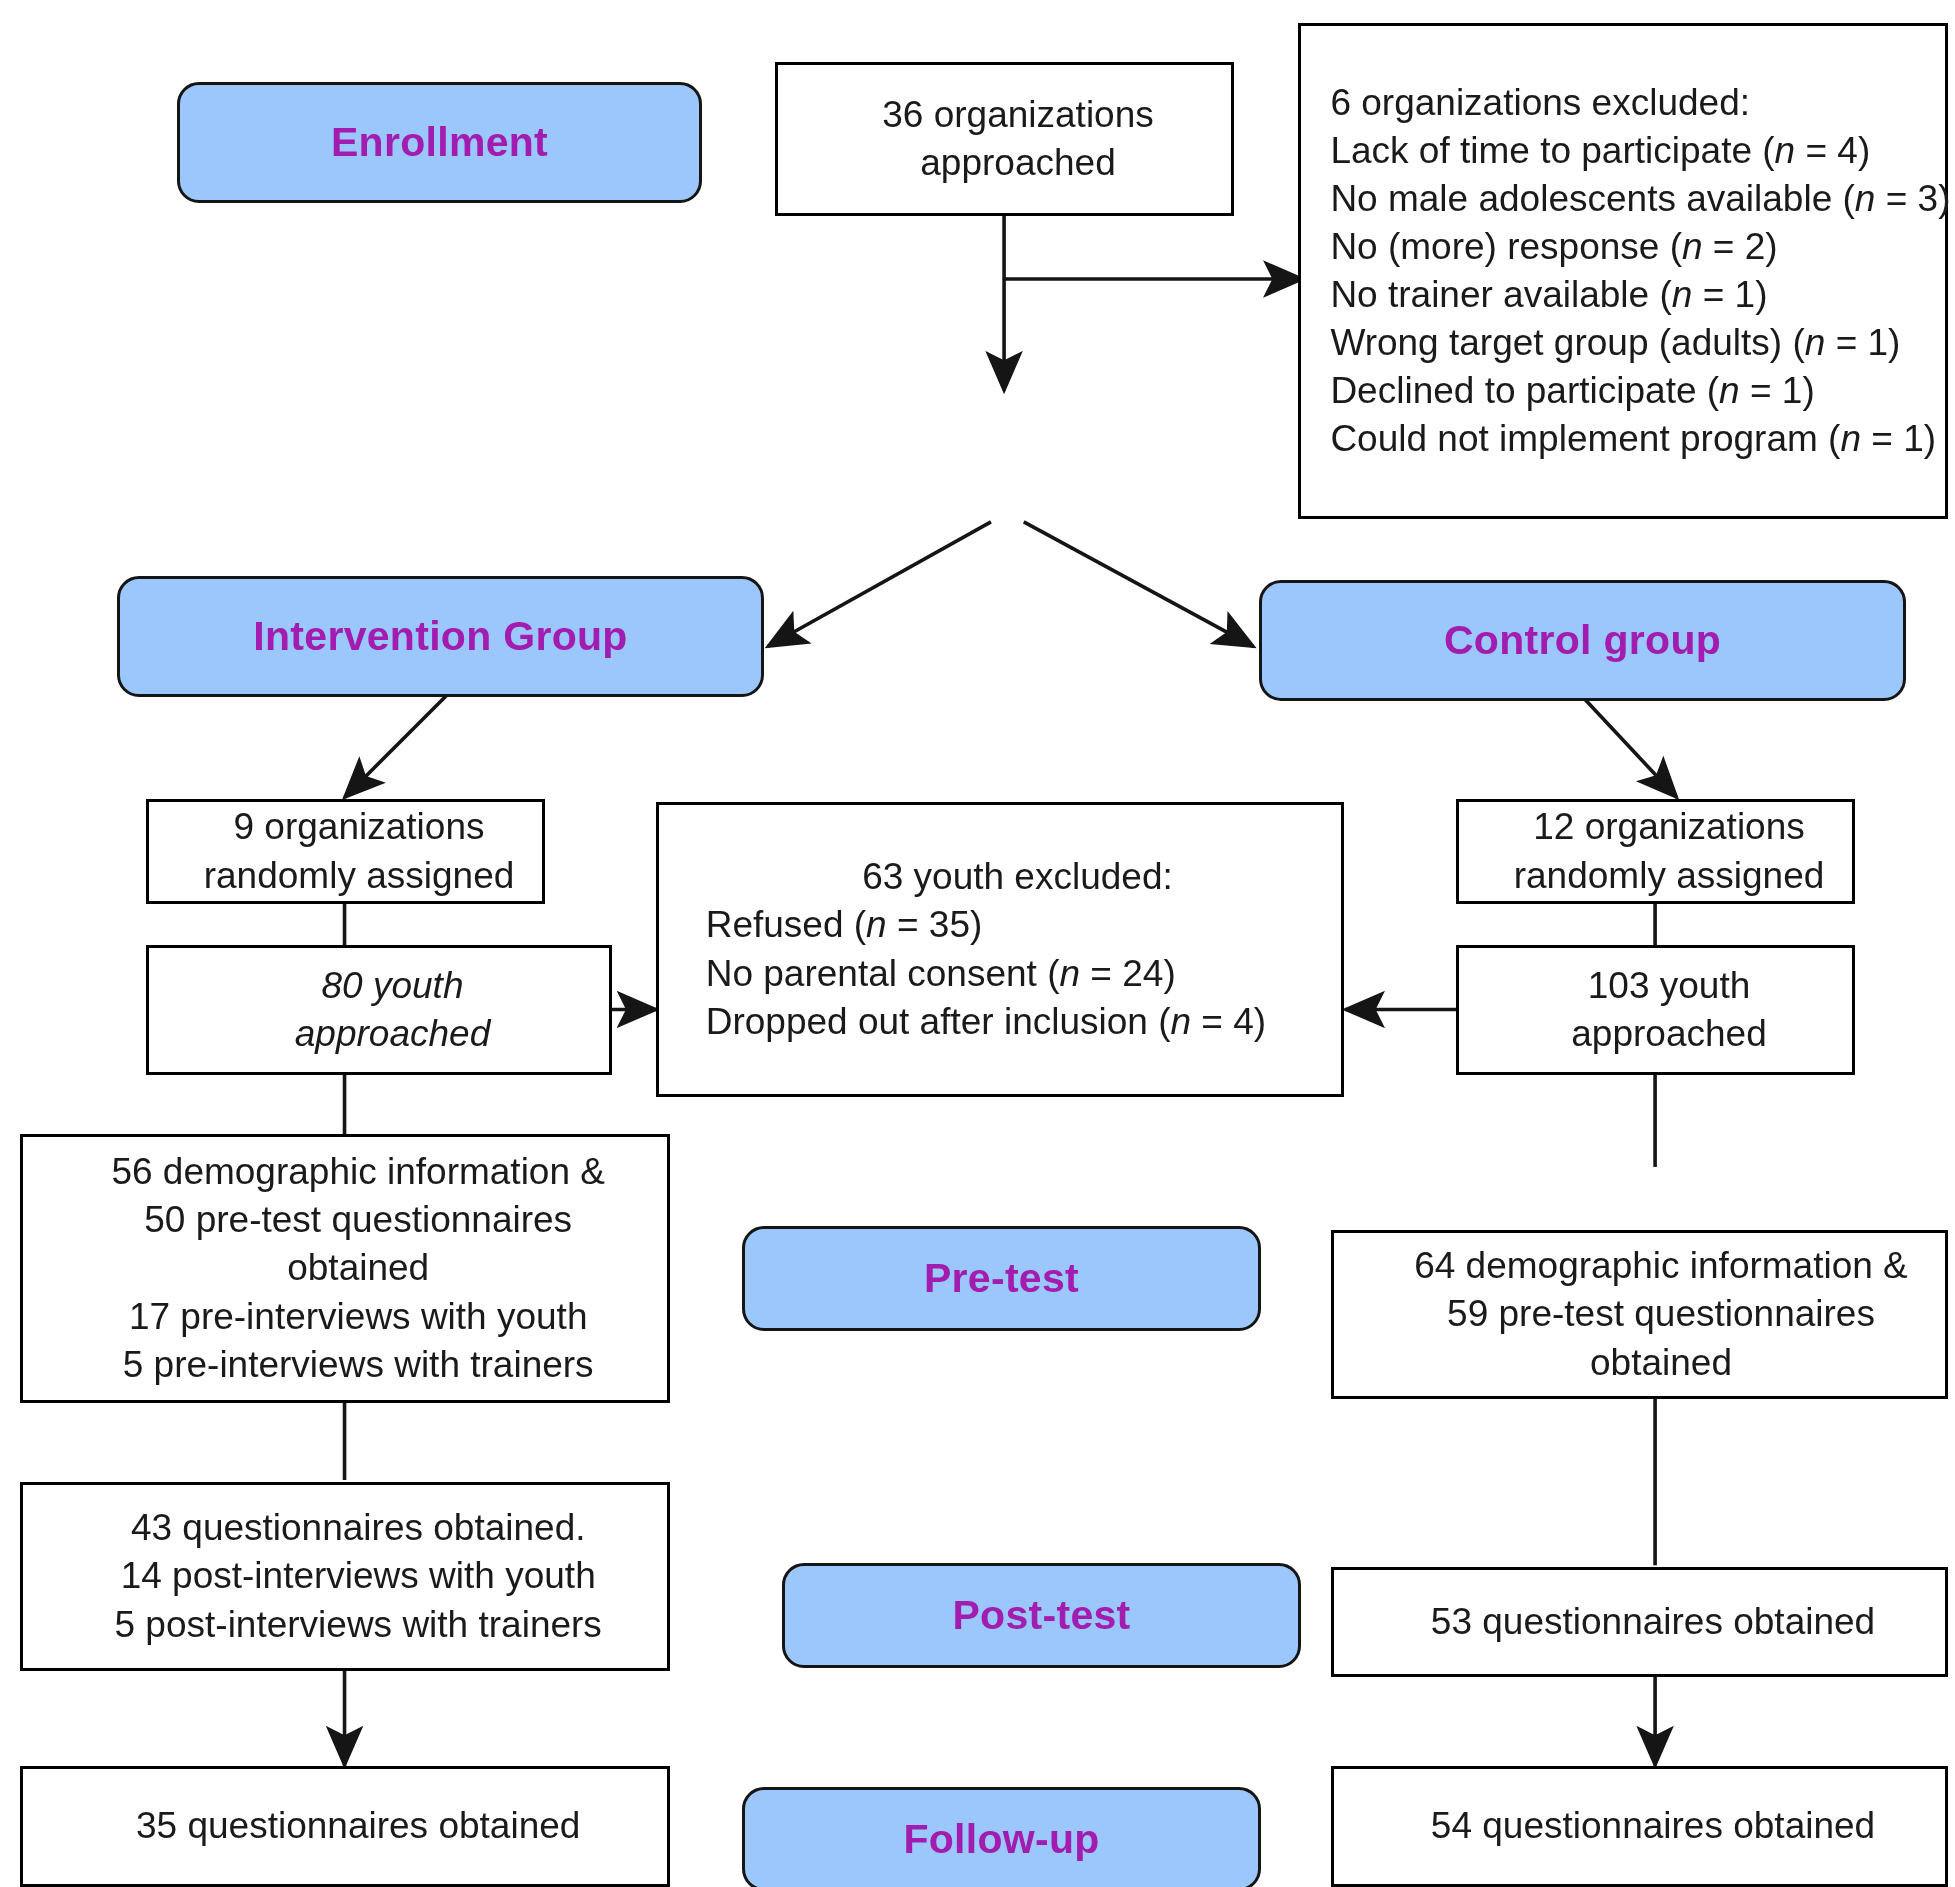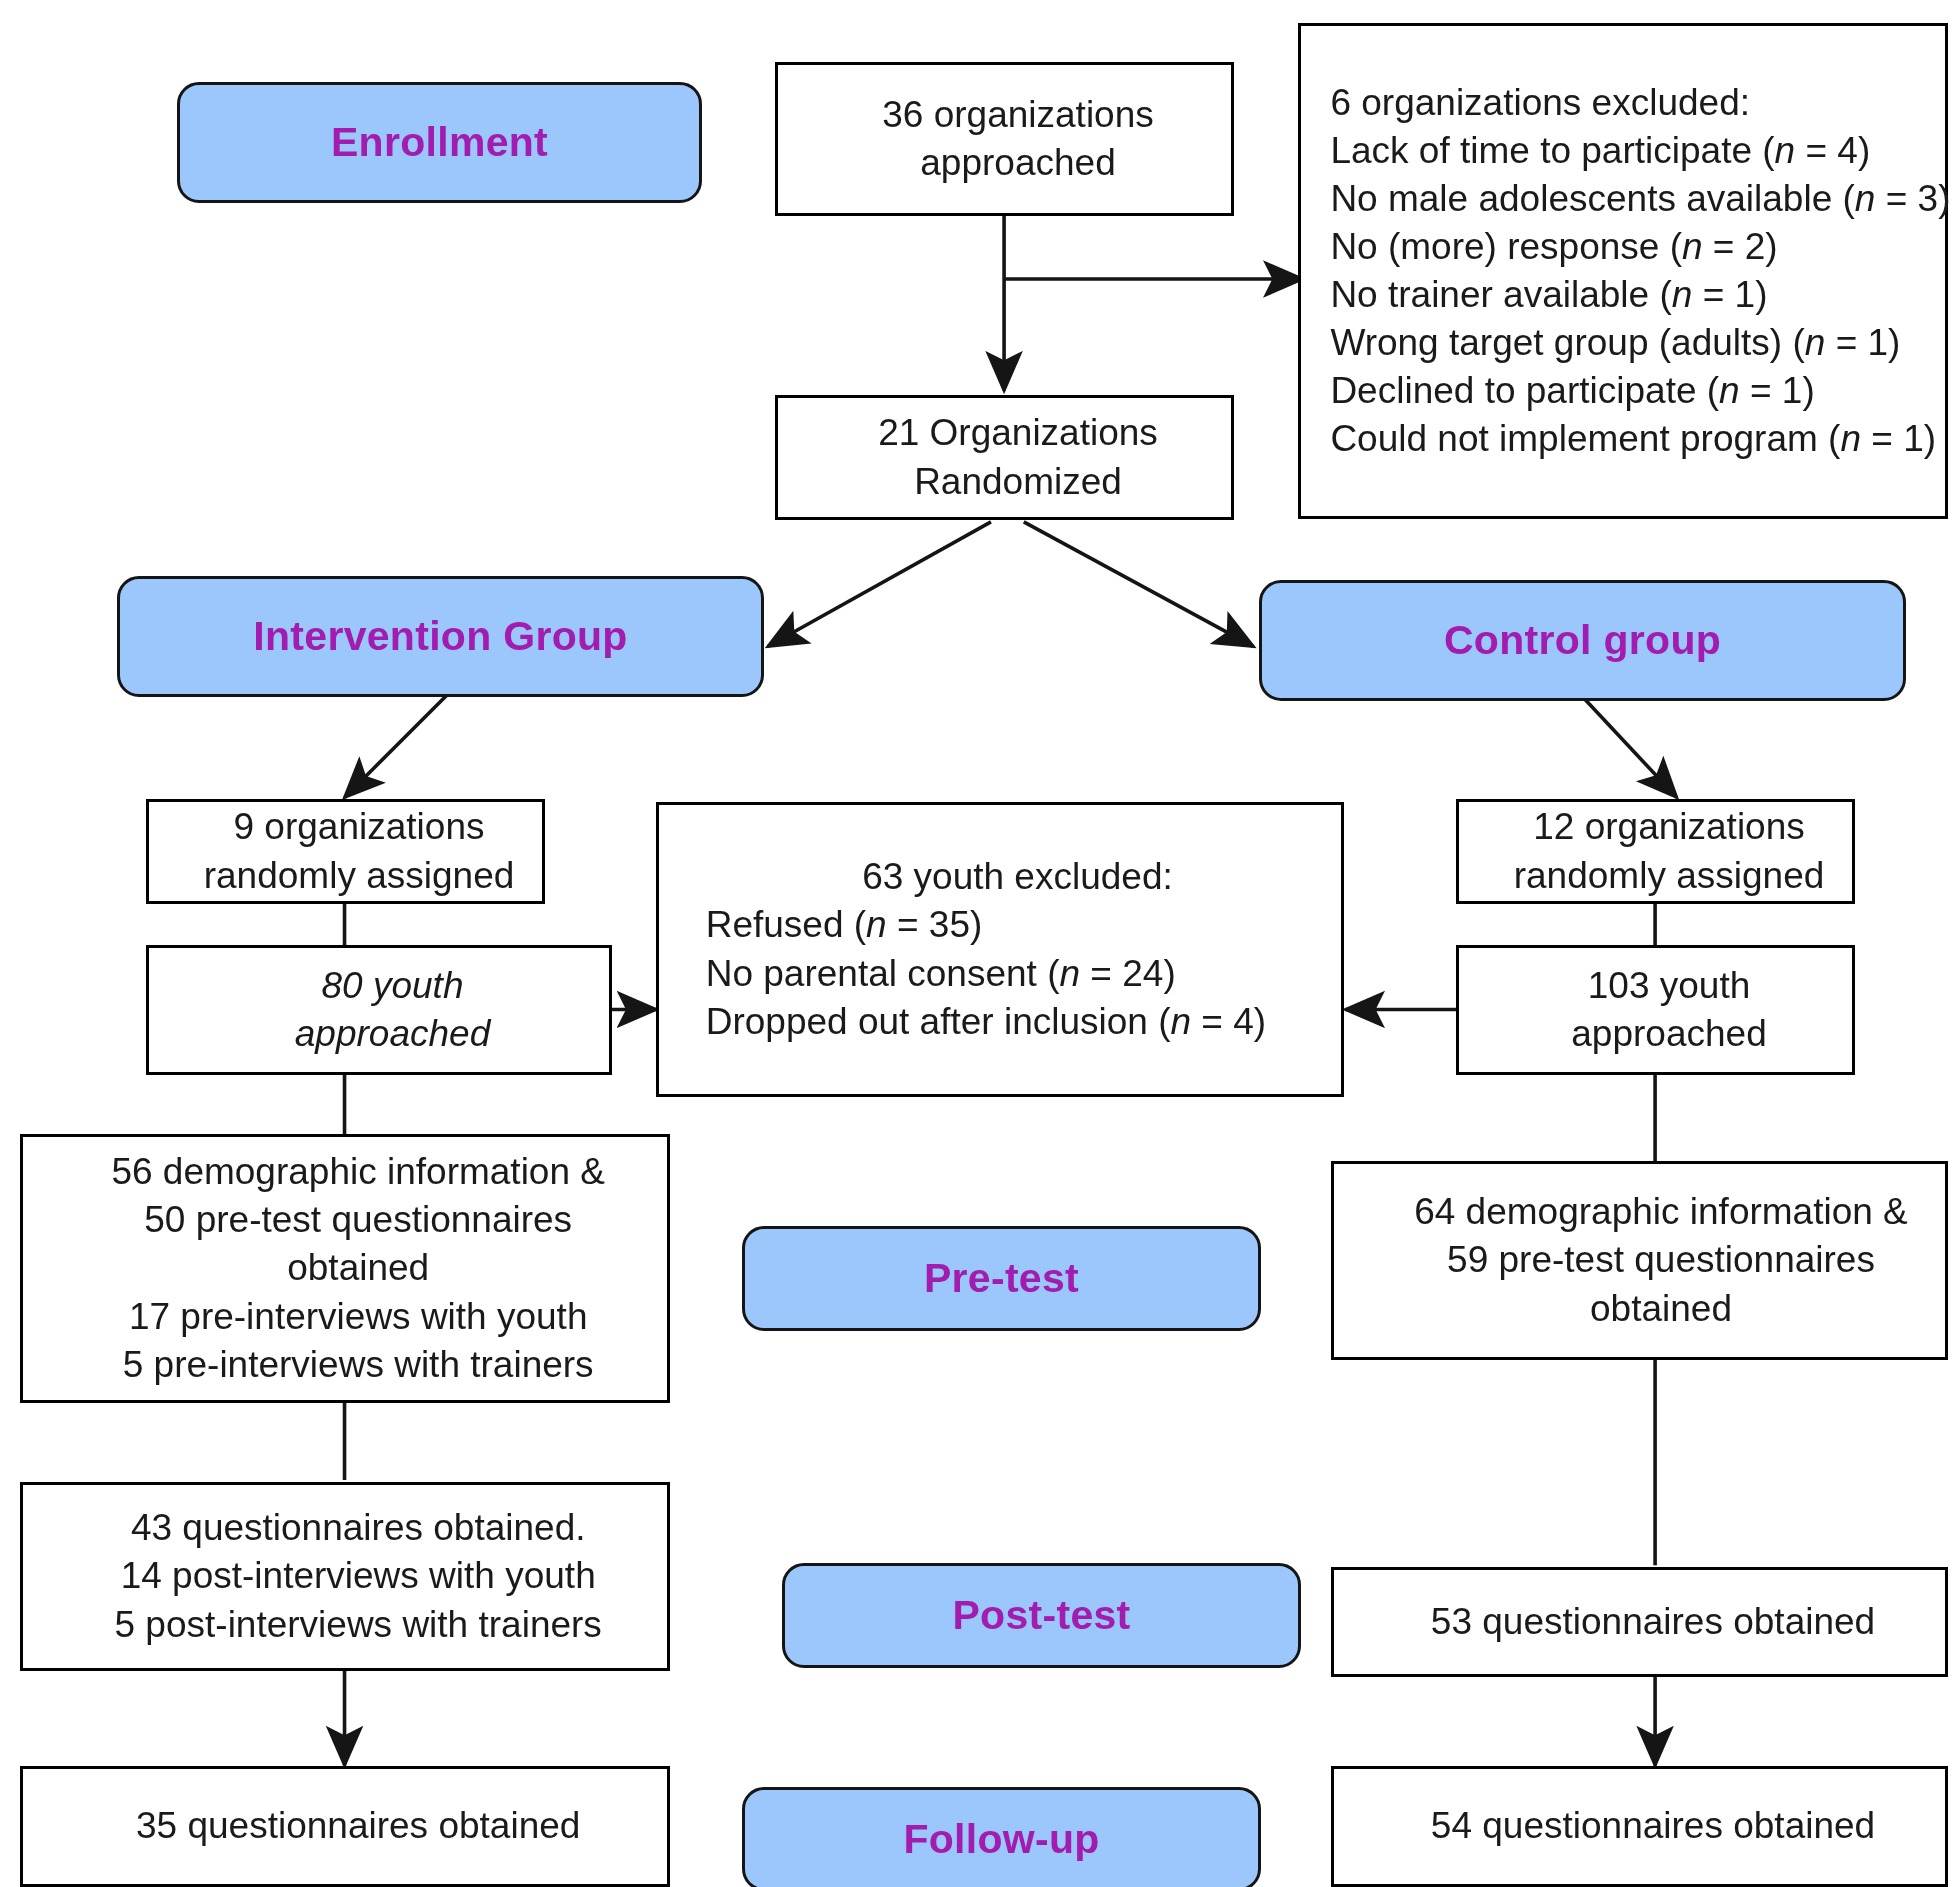--- a/index.html
+++ b/index.html
@@ -169,26 +169,20 @@
         <span>Declined to participate</span>
         (<em>n</em> = <span>1</span>)
       </span>
       <span class="row">
         <span>Could not implement program</span>
         (<em>n</em> = <span>1</span>)
       </span>
     </span>
   </div>
 
-  <div class="node box" style="left:775px; top:395px; width:459px; height:125px;">
-    <span class="txt">
-      <span class="line">21 Organizations</span>
-      <span class="line">Randomized</span>
-    </span>
-  </div>
 
   <div class="node stage" style="left:117px; top:576px; width:647px; height:121px;">
     <span class="txt">Intervention Group</span>
   </div>
 
   <div class="node stage" style="left:1259px; top:580px; width:647px; height:121px;">
     <span class="txt">Control group</span>
   </div>
 
   <div class="node box" style="left:146px; top:799px; width:399px; height:105px;">
@@ -244,21 +238,21 @@
       <span class="line">obtained</span>
       <span class="line">17 pre-interviews with youth</span>
       <span class="line">5 pre-interviews with trainers</span>
     </span>
   </div>
 
   <div class="node stage" style="left:742px; top:1226px; width:519px; height:105px;">
     <span class="txt">Pre-test</span>
   </div>
 
-  <div class="node box" style="left:1331px; top:1161px; width:617px; height:199px;padding-left:16px;">
+  <div class="node box" style="left:1331px; top:1230px; width:617px; height:169px;padding-left:16px;">
     <span class="txt">
       <span class="line">64 demographic information &amp;</span>
       <span class="line">59 pre-test questionnaires</span>
       <span class="line">obtained</span>
     </span>
   </div>
 
   <div class="node box" style="left:19.7px; top:1482px; width:650px; height:189px;">
     <span class="txt">
       <span class="line">43 questionnaires obtained.</span>

